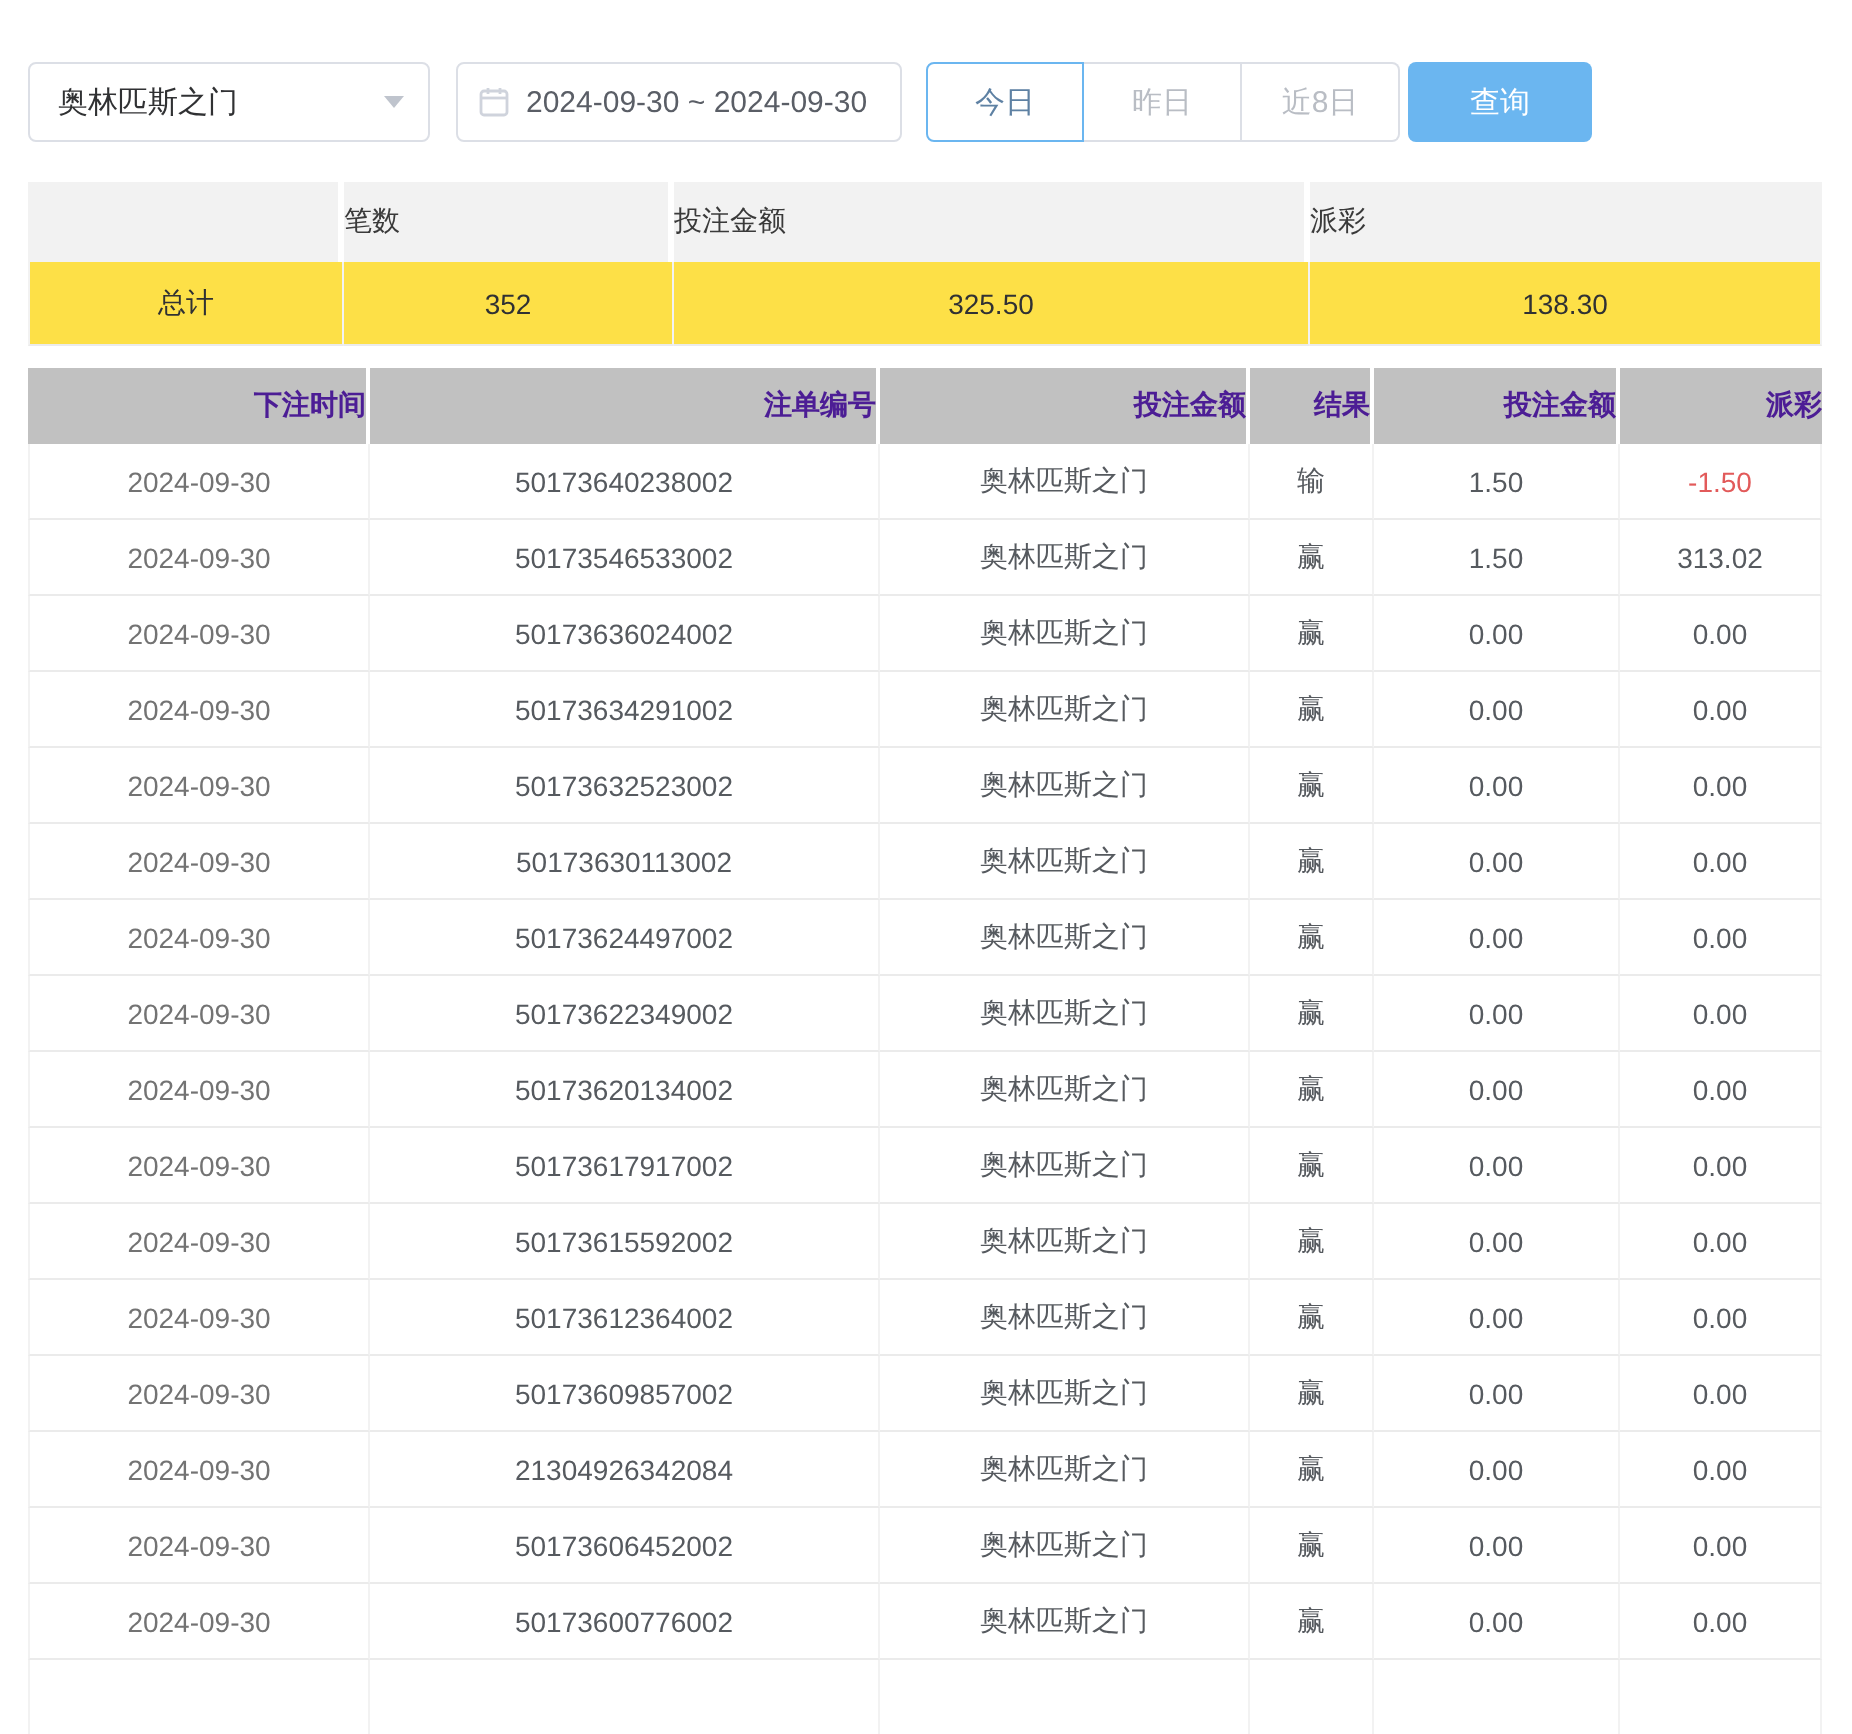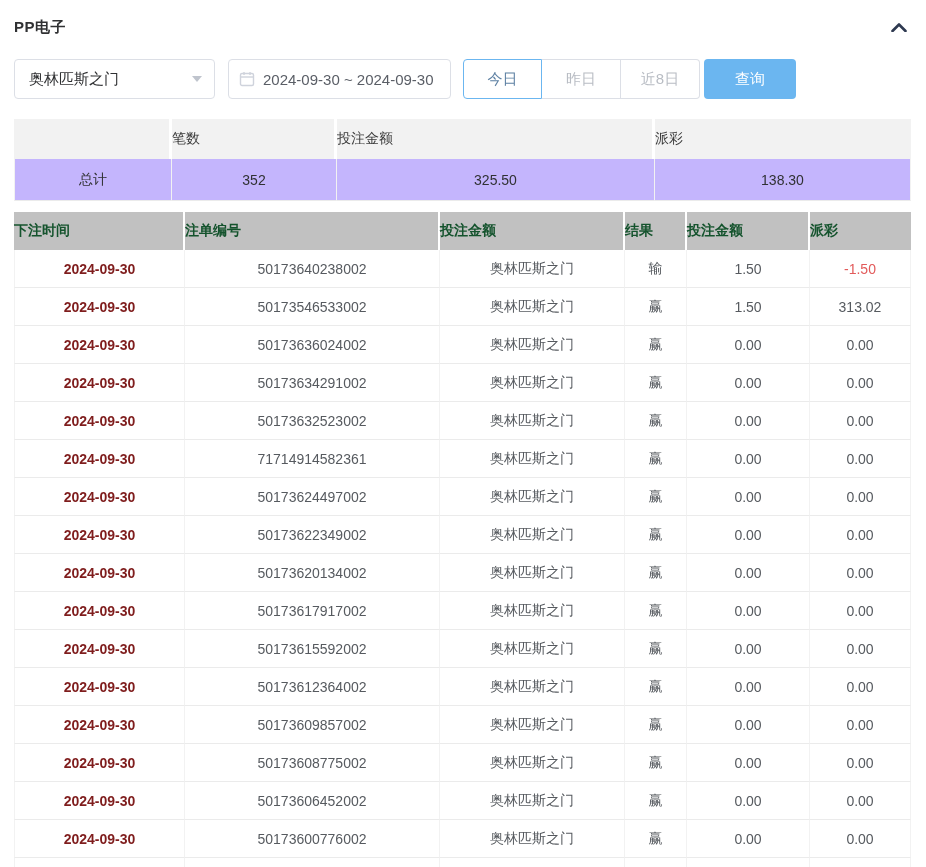--- a/index.html
+++ b/index.html
@@ -42,48 +42,38 @@
   .search-btn{width:92px;height:40px;margin-left:4px;background:var(--accent);border:none;border-radius:4px;
     color:#fff;font-size:15px;cursor:pointer;}
 
   
   table{border-collapse:separate;border-spacing:0;table-layout:fixed;width:897px;}
   .summary{margin-top:20px;}
   .summary th{background:var(--summary-head);height:40px;font-size:14px;font-weight:normal;
     color:#3a3a3a;text-align:left;border-right:3px solid #fff;}
   .summary th:last-child{border-right:none;}
   .summary td{height:42px;text-align:center;font-size:14px;color:var(--text-dark);
-    border-bottom:1px solid var(--line);border-right:1px solid var(--line-soft);background:#c4b5fd;}
+    border-bottom:1px solid var(--line);border-right:1px solid var(--line-soft);background:#fde047;}
   .summary td:first-child{border-left:1px solid var(--line-soft);}
 
   
   .bets{margin-top:11px;}
-  .bets th{background:var(--header-gray);height:38px;color:#14532d;font-size:14px;font-weight:bold;
-    text-align:left;border-right:2px solid #fff;}
+  .bets th{background:var(--header-gray);height:38px;color:#4c1d95;font-size:14px;font-weight:bold;
+    text-align:right;border-right:2px solid #fff;}
   .bets th:last-child{border-right:none;}
   .bets td{height:38px;text-align:center;font-size:14px;color:var(--text-body);background:#fff;
     border-bottom:1px solid var(--line);border-right:1px solid var(--line-soft);}
-  .bets td:first-child{border-left:1px solid var(--line-soft);color:#7f1d1d;font-weight:bold;}
+  .bets td:first-child{border-left:1px solid var(--line-soft);color:#737373;}
   .bets td.neg{color:var(--neg-red);}
 </style>
 </head>
 <body>
 
 <div class="container">
 
-  <div class="page-head">
-    <span class="page-title">PP电子</span>
-    <button class="collapse-btn">
-      <span>
-        <svg width="16" height="9" viewBox="0 0 16 9">
-            <polyline points="1.5,8 8,1.5 14.5,8" fill="none" stroke="#2e3950" stroke-width="2.6" stroke-linecap="round" stroke-linejoin="round"></polyline>
-          </svg>
-      </span>
-    </button>
-  </div>
 
   <div class="filters">
     <div class="select-box">
       <span>奥林匹斯之门</span>
       <span class="caret-down"></span>
     </div>
 
     <div class="date-box">
       <span class="cal">
         <svg width="16" height="16" viewBox="0 0 16 16">
@@ -185,21 +175,21 @@
         <tr>
           <td>2024-09-30</td>
           <td>50173632523002</td>
           <td>奥林匹斯之门</td>
           <td>赢</td>
           <td>0.00</td>
           <td>0.00</td>
         </tr>
         <tr>
           <td>2024-09-30</td>
-          <td>71714914582361</td>
+          <td>50173630113002</td>
           <td>奥林匹斯之门</td>
           <td>赢</td>
           <td>0.00</td>
           <td>0.00</td>
         </tr>
         <tr>
           <td>2024-09-30</td>
           <td>50173624497002</td>
           <td>奥林匹斯之门</td>
           <td>赢</td>
@@ -249,21 +239,21 @@
         <tr>
           <td>2024-09-30</td>
           <td>50173609857002</td>
           <td>奥林匹斯之门</td>
           <td>赢</td>
           <td>0.00</td>
           <td>0.00</td>
         </tr>
         <tr>
           <td>2024-09-30</td>
-          <td>50173608775002</td>
+          <td>21304926342084</td>
           <td>奥林匹斯之门</td>
           <td>赢</td>
           <td>0.00</td>
           <td>0.00</td>
         </tr>
         <tr>
           <td>2024-09-30</td>
           <td>50173606452002</td>
           <td>奥林匹斯之门</td>
           <td>赢</td>

